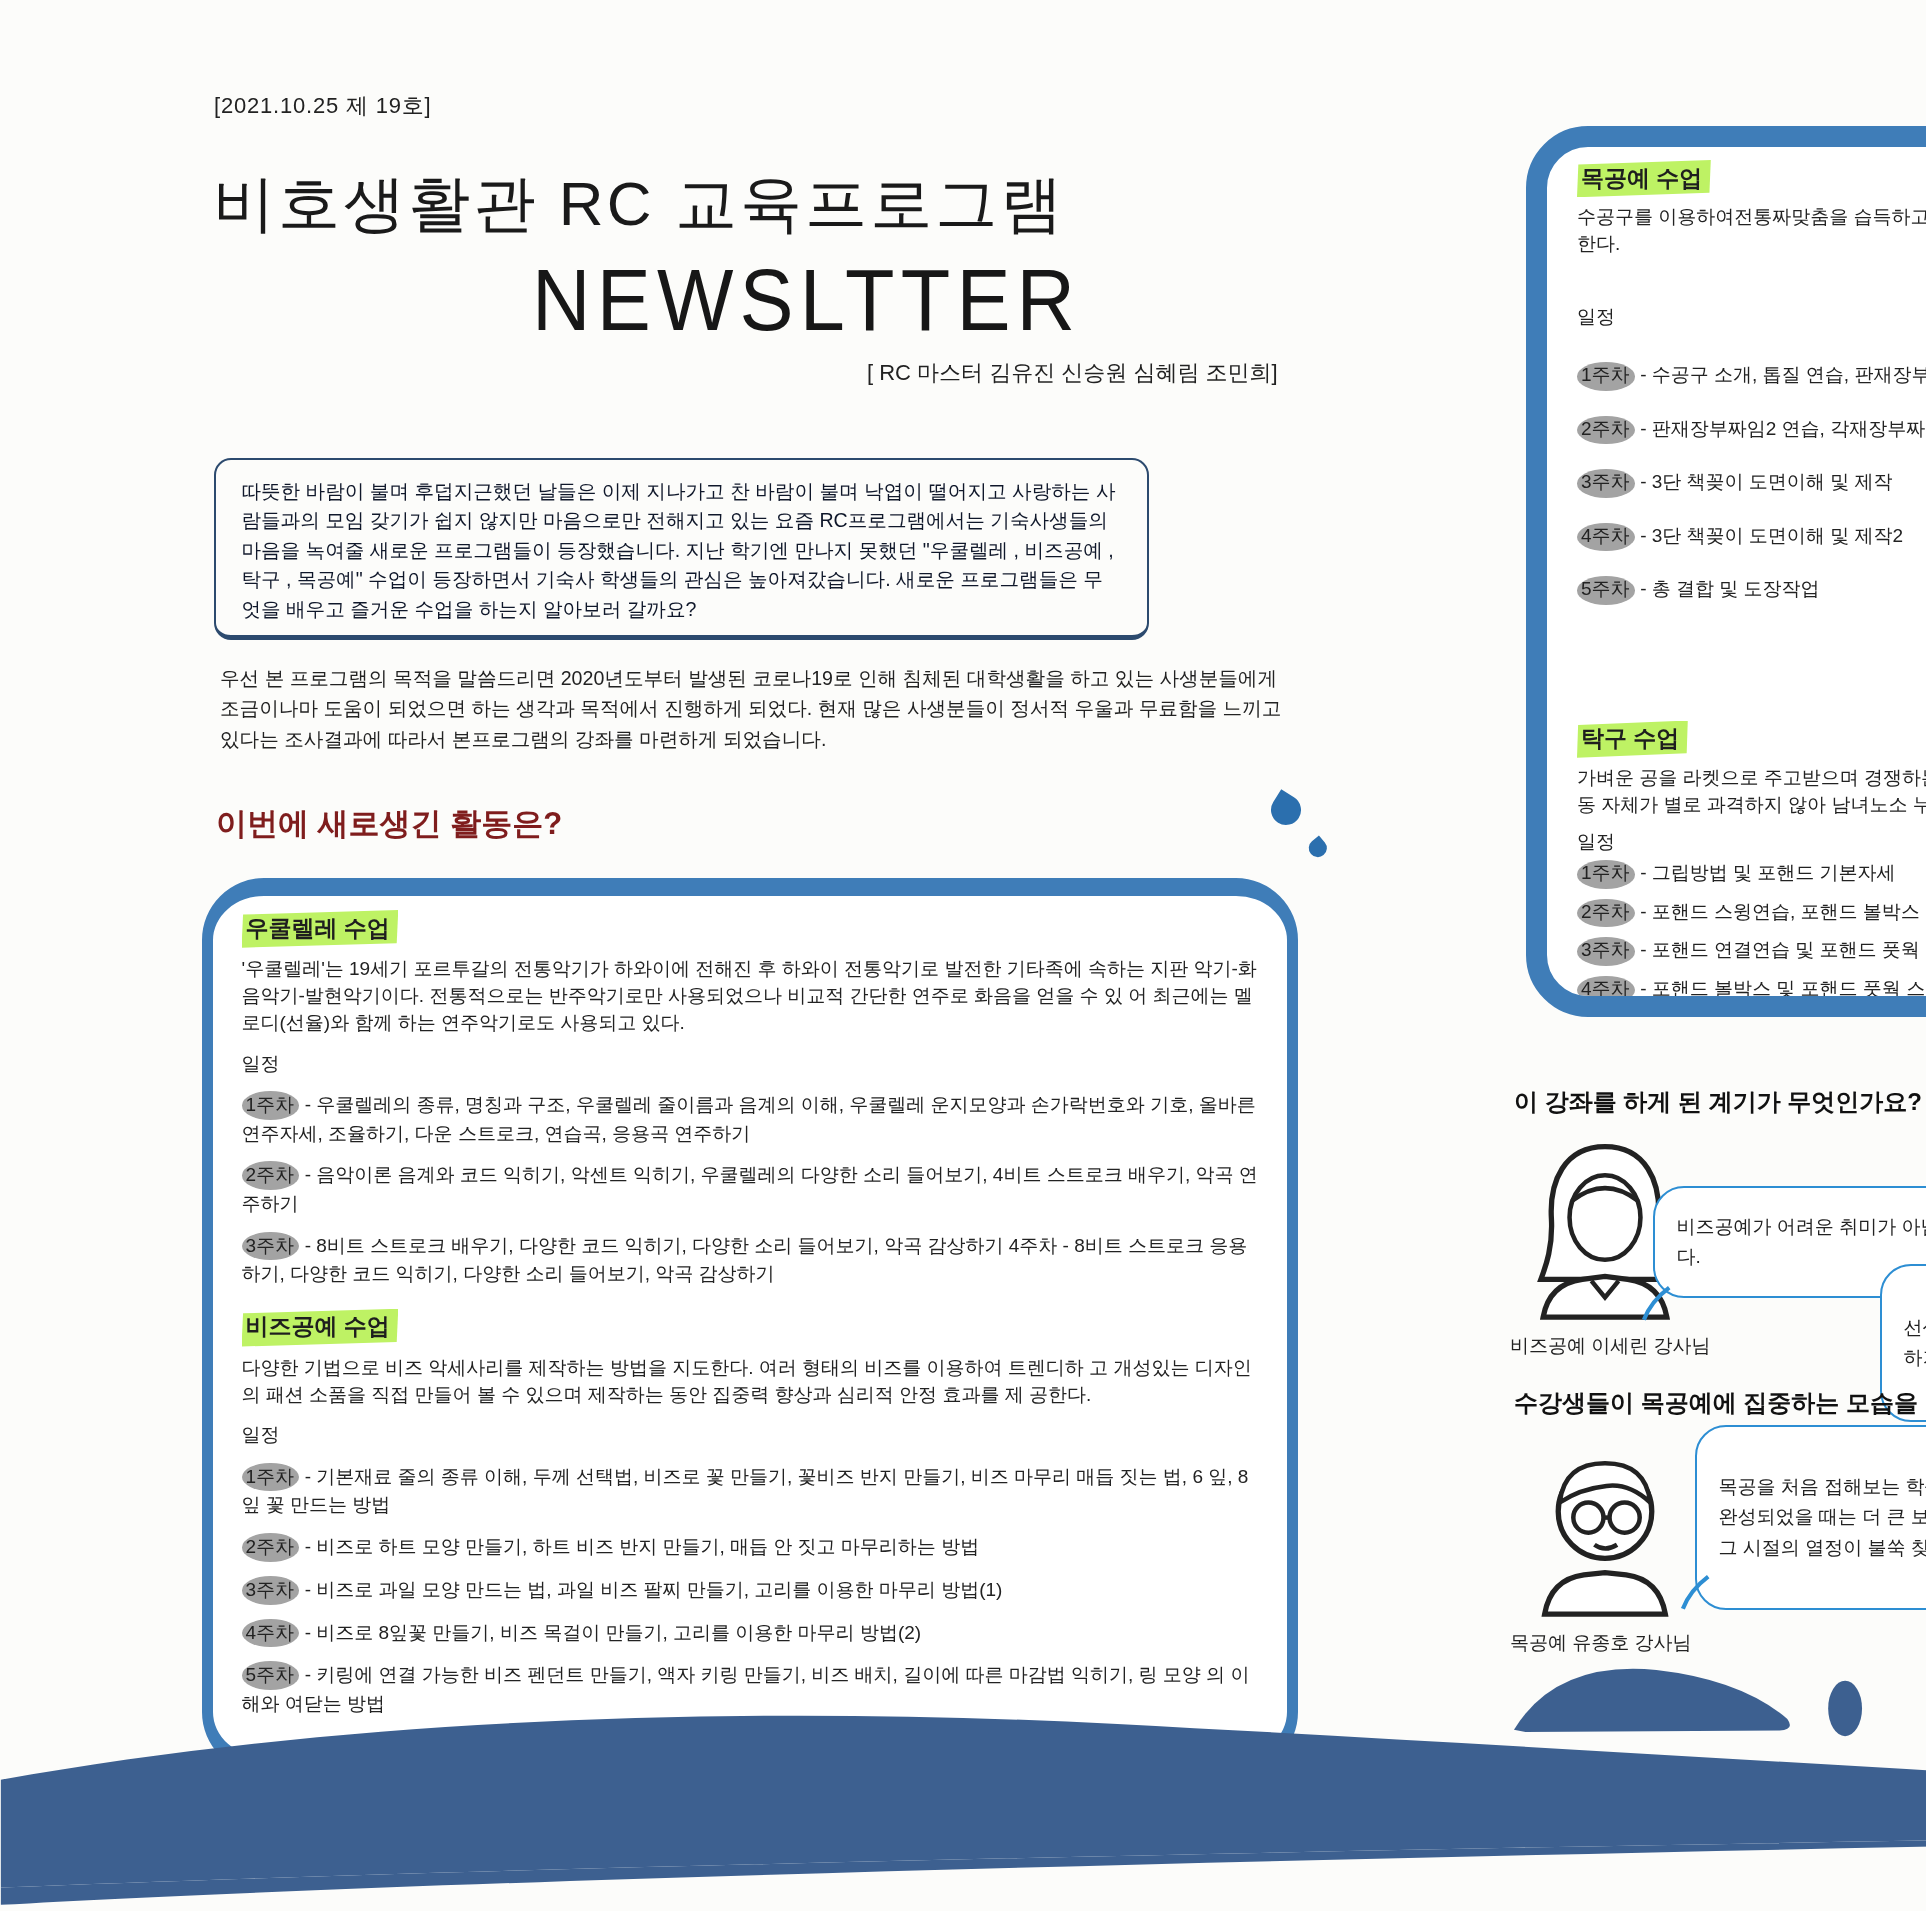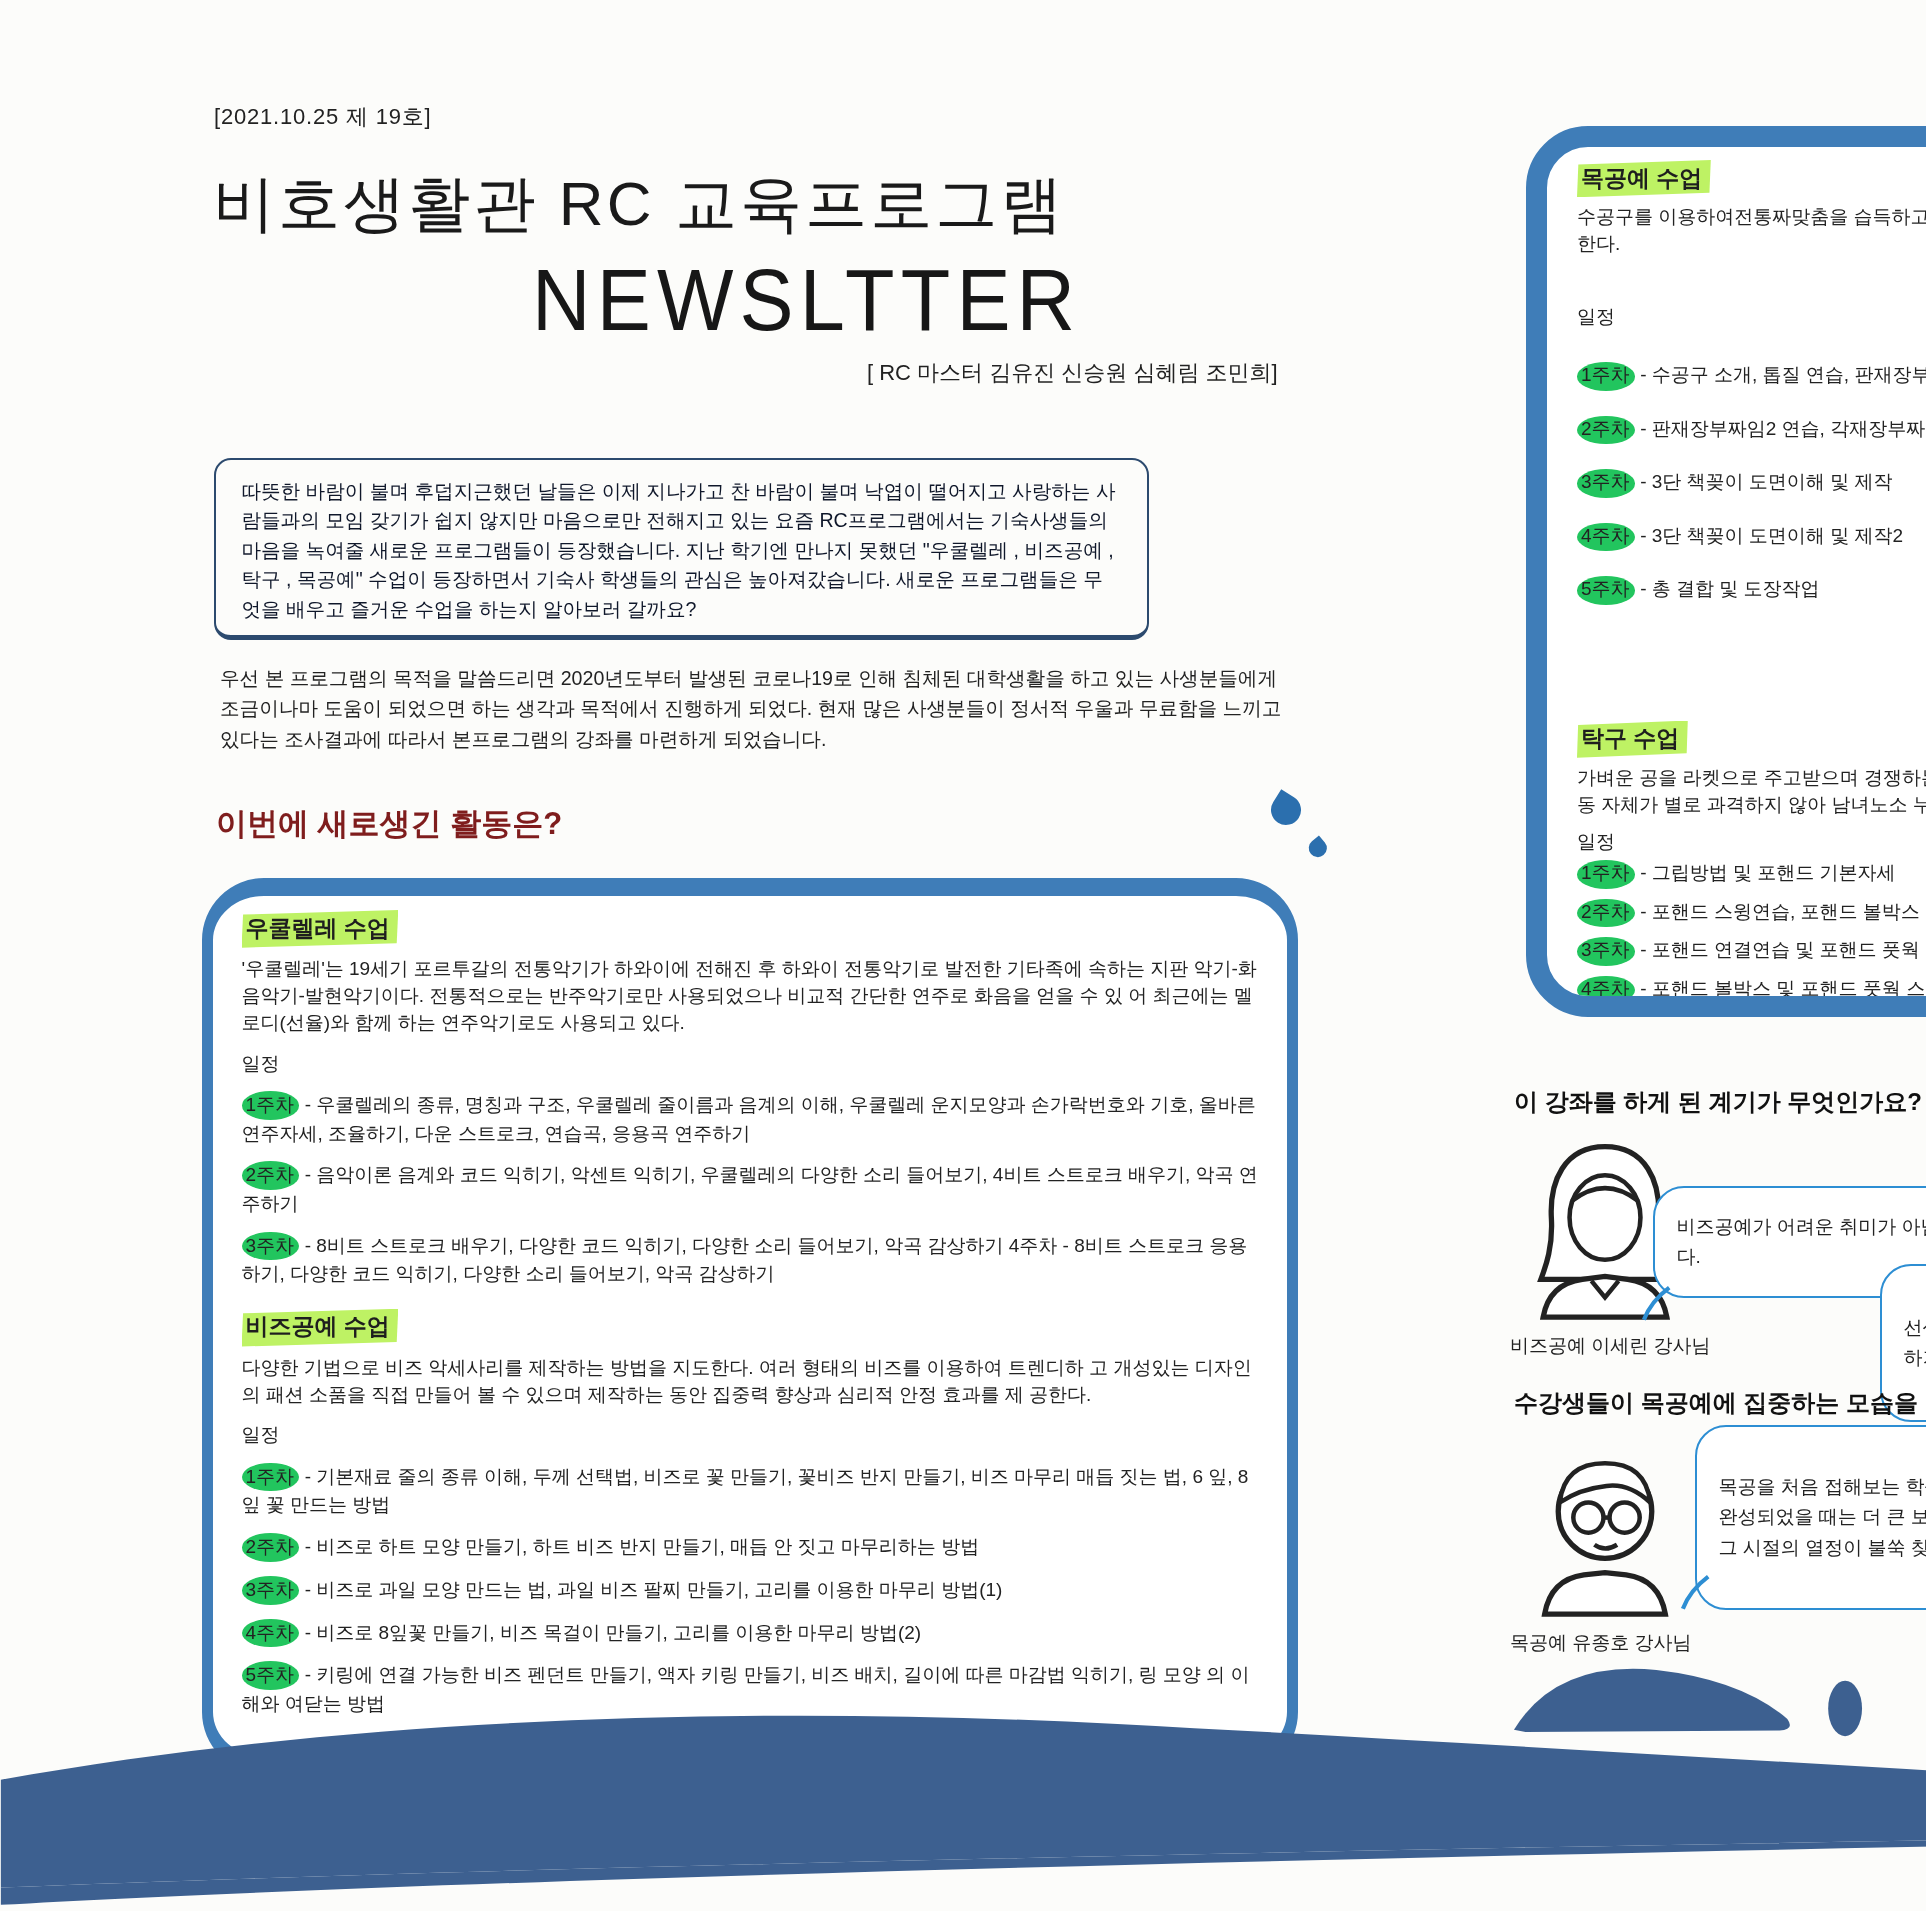--- a/index.html
+++ b/index.html
@@ -1,20 +1,20 @@
 <!DOCTYPE html>
 <html style="font-size:6.2px"><head>
 <meta charset="utf-8">
 <style>
   html,body{margin:0;padding:0;}
   body{width:2703px;height:1911px;position:relative;overflow:hidden;
        background:#fcfcfa;color:#1e1e1e;
        font-family:"Liberation Sans","DejaVu Sans",sans-serif;}
   .abs{position:absolute;}
-  .issue{left:214px;top:102px;font-size:22px;letter-spacing:0.8px;color:#222;text-align:right;}
+  .issue{left:214px;top:91px;font-size:22px;letter-spacing:0.8px;color:#222;text-align:right;}
   .title1{left:213px;top:162px;font-size:62px;font-weight:400;letter-spacing:3.1px;color:#1a1a1a;}
   .newsltter{left:532px;top:250px;font-size:81px;font-weight:400;letter-spacing:6.2px;color:#171717;transform:scaleY(1.08);transform-origin:left top;}
   .credit{left:867px;top:358px;font-size:22px;color:#222;}
   .intro-box{left:214px;top:458px;width:935px;height:182px;border:2.3px solid #2c4a6e;
              border-bottom-width:5.4px;border-radius:17px;padding:17px 25.4px;box-sizing:border-box;
              font-size:19.6px;line-height:1.5;color:#0f172a;}
   .para2{left:220px;top:663px;width:1082px;font-size:19.6px;line-height:1.55;color:#222;}
   .sec-head{left:216px;top:803px;font-size:31px;font-weight:bold;color:#7f1d1d;}
   .drop{background:#2b6fae;border-radius:0 50% 50% 50%;}
   .drop1{left:1271px;top:795px;width:30px;height:30px;transform:rotate(32deg);}
@@ -23,21 +23,21 @@
   .bigbox{box-sizing:border-box;border:21px solid #3f7db8;border-radius:62px;background:#fff;}
   .left-box{left:202px;top:878px;width:1096px;height:896px;border-width:18.5px 11.6px 17px 11.6px;
             padding:14px 28.5px;font-size:19px;line-height:1.44;overflow:hidden;}
   .right-box{left:1526px;top:126px;width:1174px;height:891px;padding:13px 30px;
              font-size:19px;line-height:1.42;overflow:hidden;position:absolute;}
   .hl-blue{display:inline-block;background:#bef264;padding:1.5px 8.5px 3.1px 3.9px;font-weight:bold;font-size:23px;
            clip-path:polygon(1% 12%,100% 0,99% 88%,0 100%);}
   .desc{margin:7px 0 0 0;color:#222;}
   .sched{margin:13px 0 0 0;color:#222;}
   .wk{margin:14px 0 0 0;color:#222;}
-  .week{display:inline-block;background:#22c55e;border-radius:50%;padding:0 5.4px 1.5px 3.9px;}
+  .week{display:inline-block;background:#a3a3a3;border-radius:50%;padding:0 5.4px 1.5px 3.9px;}
   .wood-col{max-width:601px;}
   .pp-title{margin-top:116px;}
 
   .q{font-size:24px;font-weight:bold;color:#111;}
   .bubble{box-sizing:border-box;border:2.7px solid #2d8ed3;border-radius:31px;background:#fff;
           font-size:19px;line-height:1.6;color:#222;padding:15.4px 21.6px;white-space:pre-line;
           display:flex;align-items:center;}
   .tail{position:absolute;width:46px;height:46px;}
   .caption{font-size:19px;color:#222;}
   .qa-right{text-align:right;}

